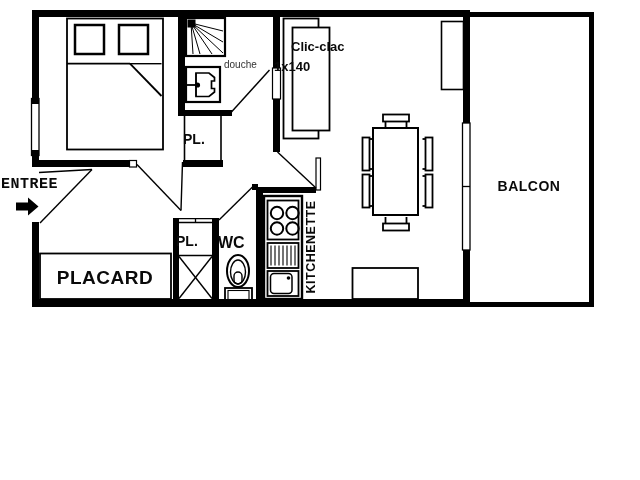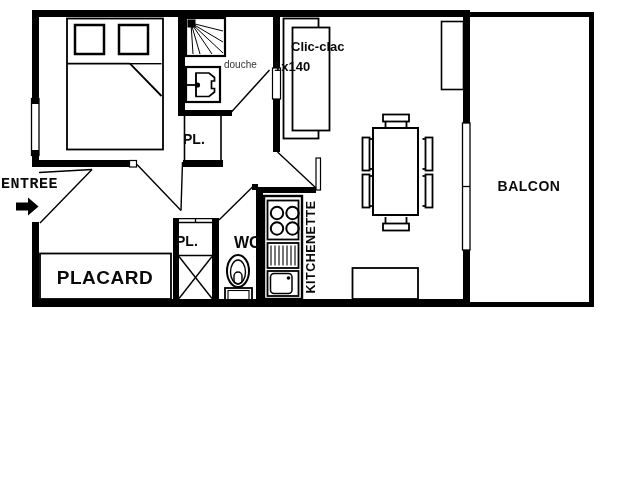--- a/index.html
+++ b/index.html
@@ -13,21 +13,21 @@
   .lbl-chambre{left:63px;top:130px;width:100px;font-size:15px;letter-spacing:.5px;}
   .lbl-douche{left:224px;top:60px;width:40px;font-size:10px;font-weight:400;color:#333;}
   .lbl-pl-upper{left:183px;top:132px;width:40px;font-size:14px;}
   .lbl-clicclac1{left:291px;top:40px;font-size:13px;}
   .lbl-clicclac2{left:274px;top:60px;font-size:13px;}
   .lbl-sejour{left:343px;top:69px;width:100px;font-size:16px;letter-spacing:1px;}
   .lbl-balcon{left:479px;top:179px;width:100px;font-size:14px;letter-spacing:.5px;}
   .lbl-entree{left:1px;top:177px;width:70px;font-size:15px;letter-spacing:.5px;font-family:Liberation Mono, monospace;}
   .lbl-placard{left:45px;top:268px;width:120px;font-size:19px;letter-spacing:.5px;}
   .lbl-pl-lower{left:176px;top:234px;width:40px;font-size:14px;}
-  .lbl-wc{left:218px;top:235px;width:40px;font-size:16px;margin-left:16px;}
+  .lbl-wc{left:218px;top:235px;width:40px;font-size:16px;}
   .lbl-kitchenette{left:261px;top:239px;width:104px;height:16px;font-size:12.5px;
        text-align:center;transform:rotate(-90deg);transform-origin:50% 50%;letter-spacing:.5px;}
 </style>
 </head>
 <body>
 
 <div id="stage">
 
   <svg id="plan-svg" width="640" height="480" viewBox="0 0 640 480">
 

